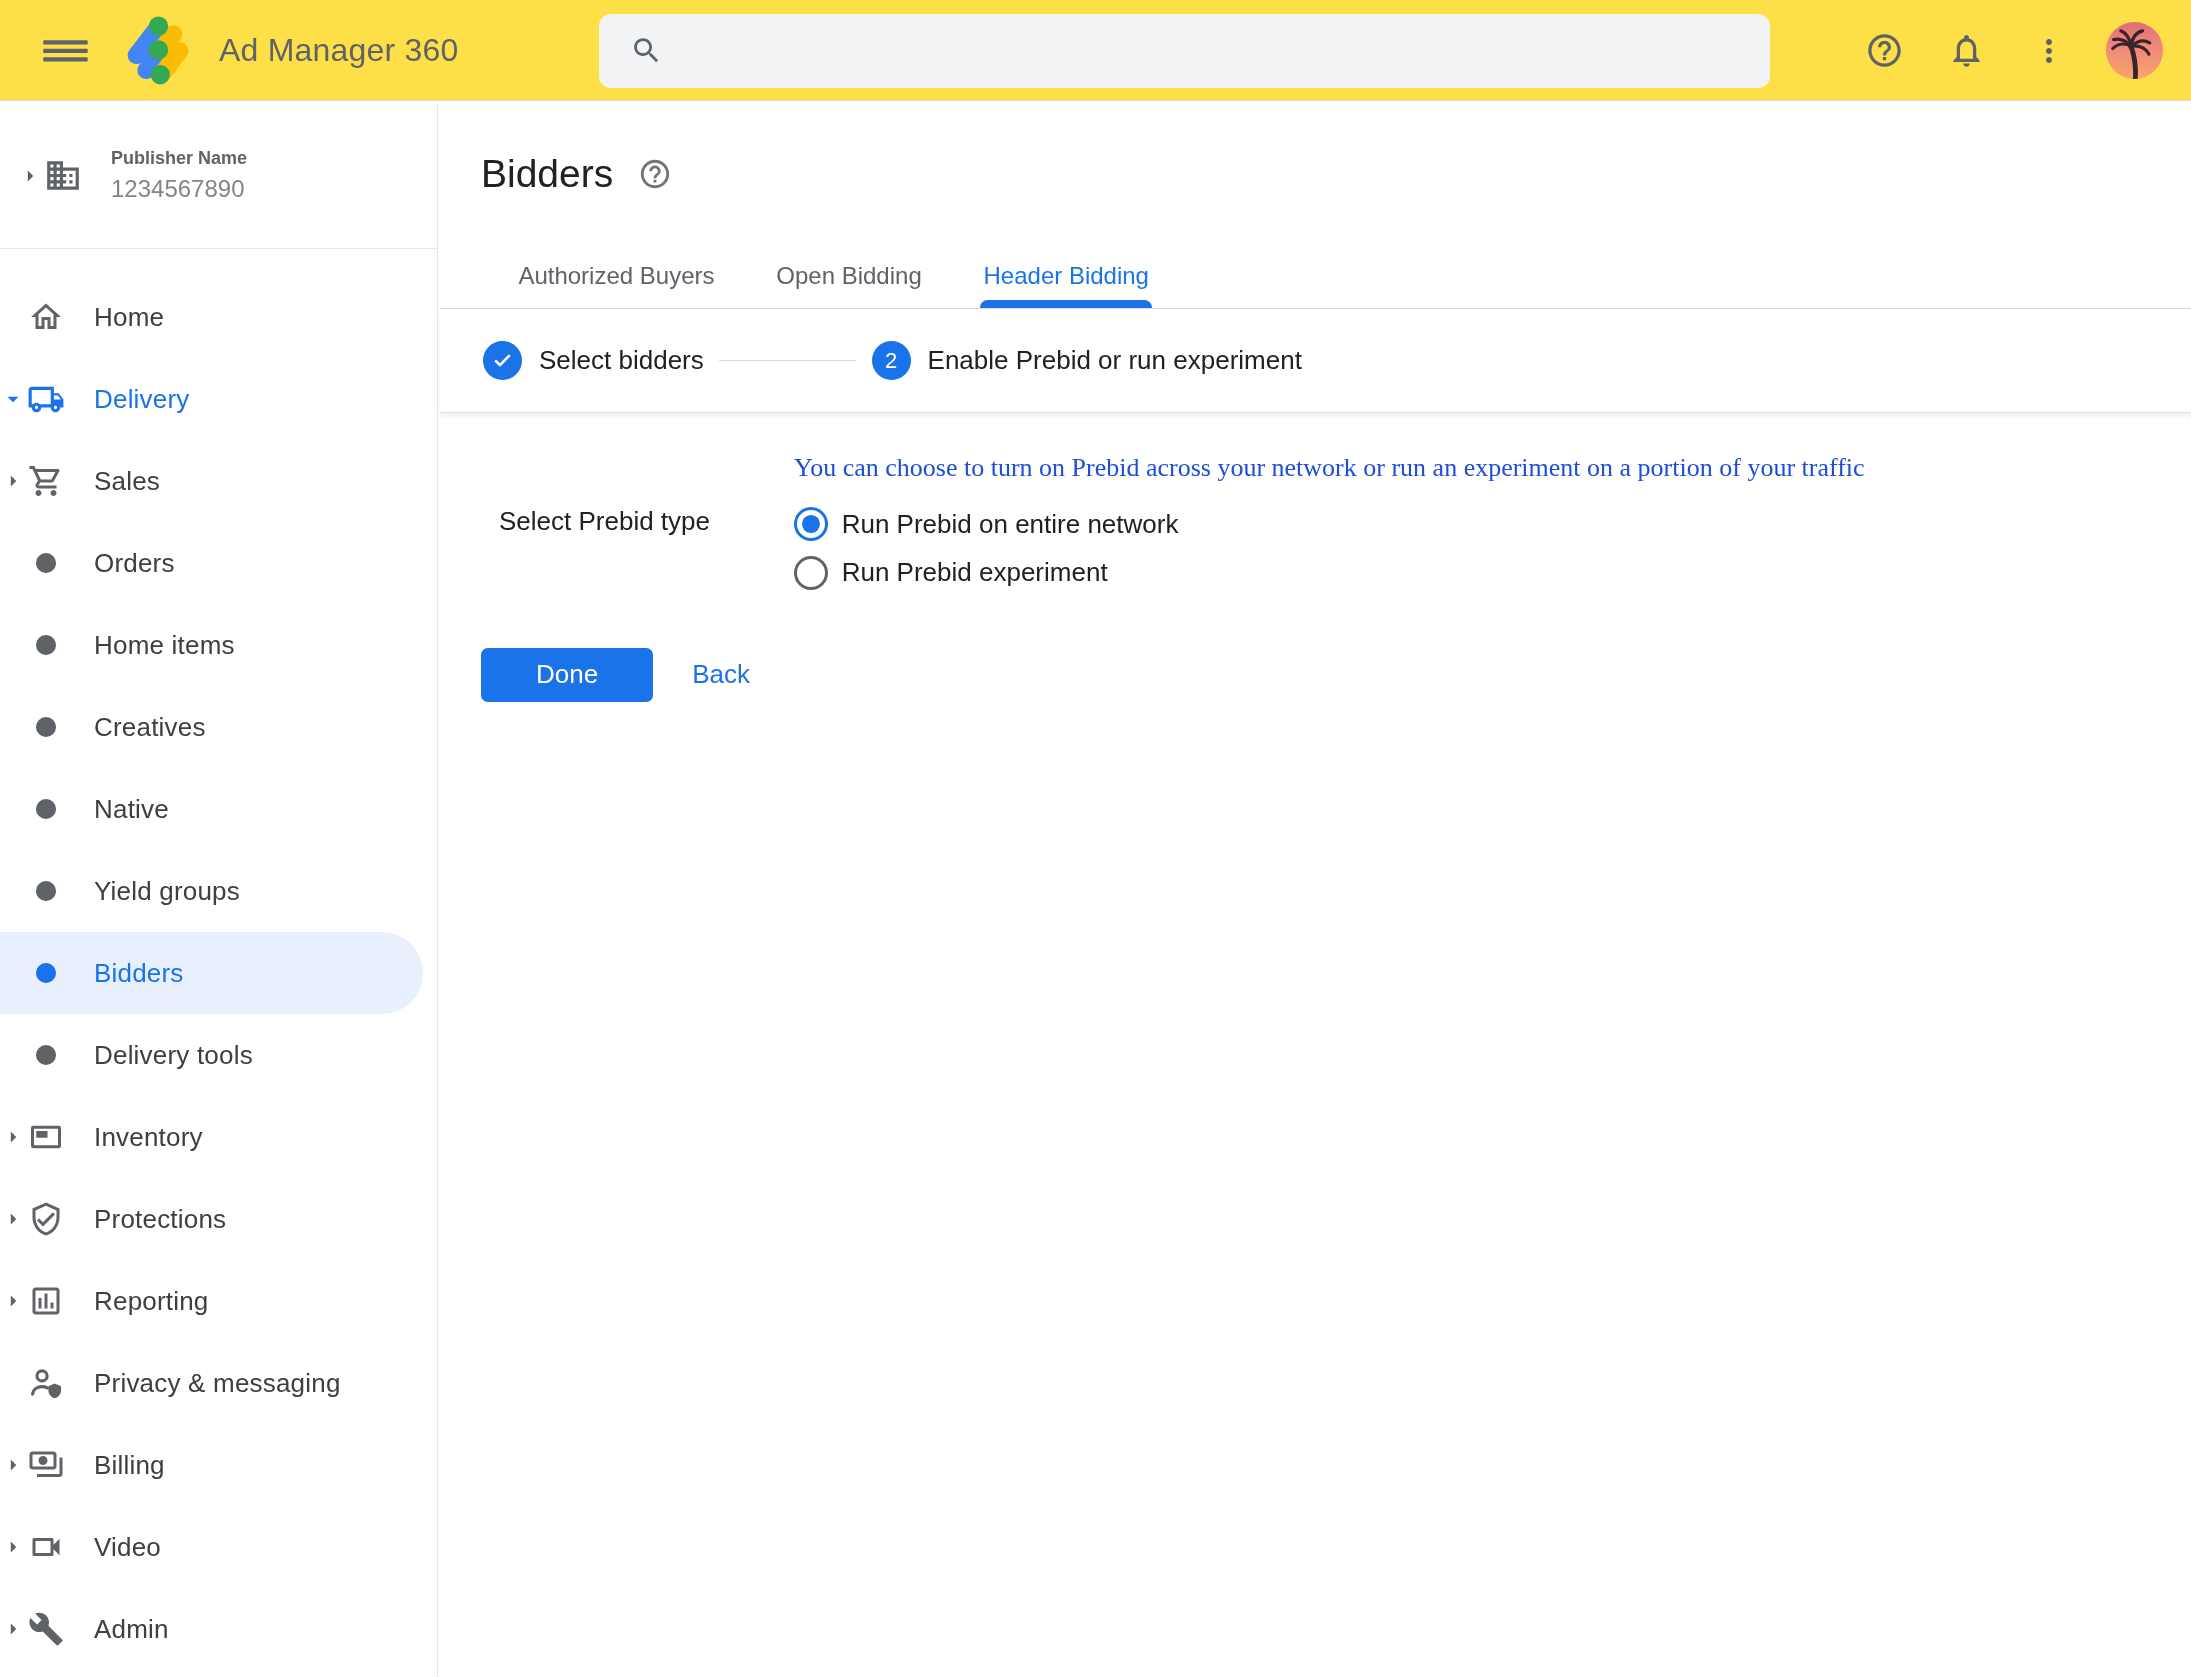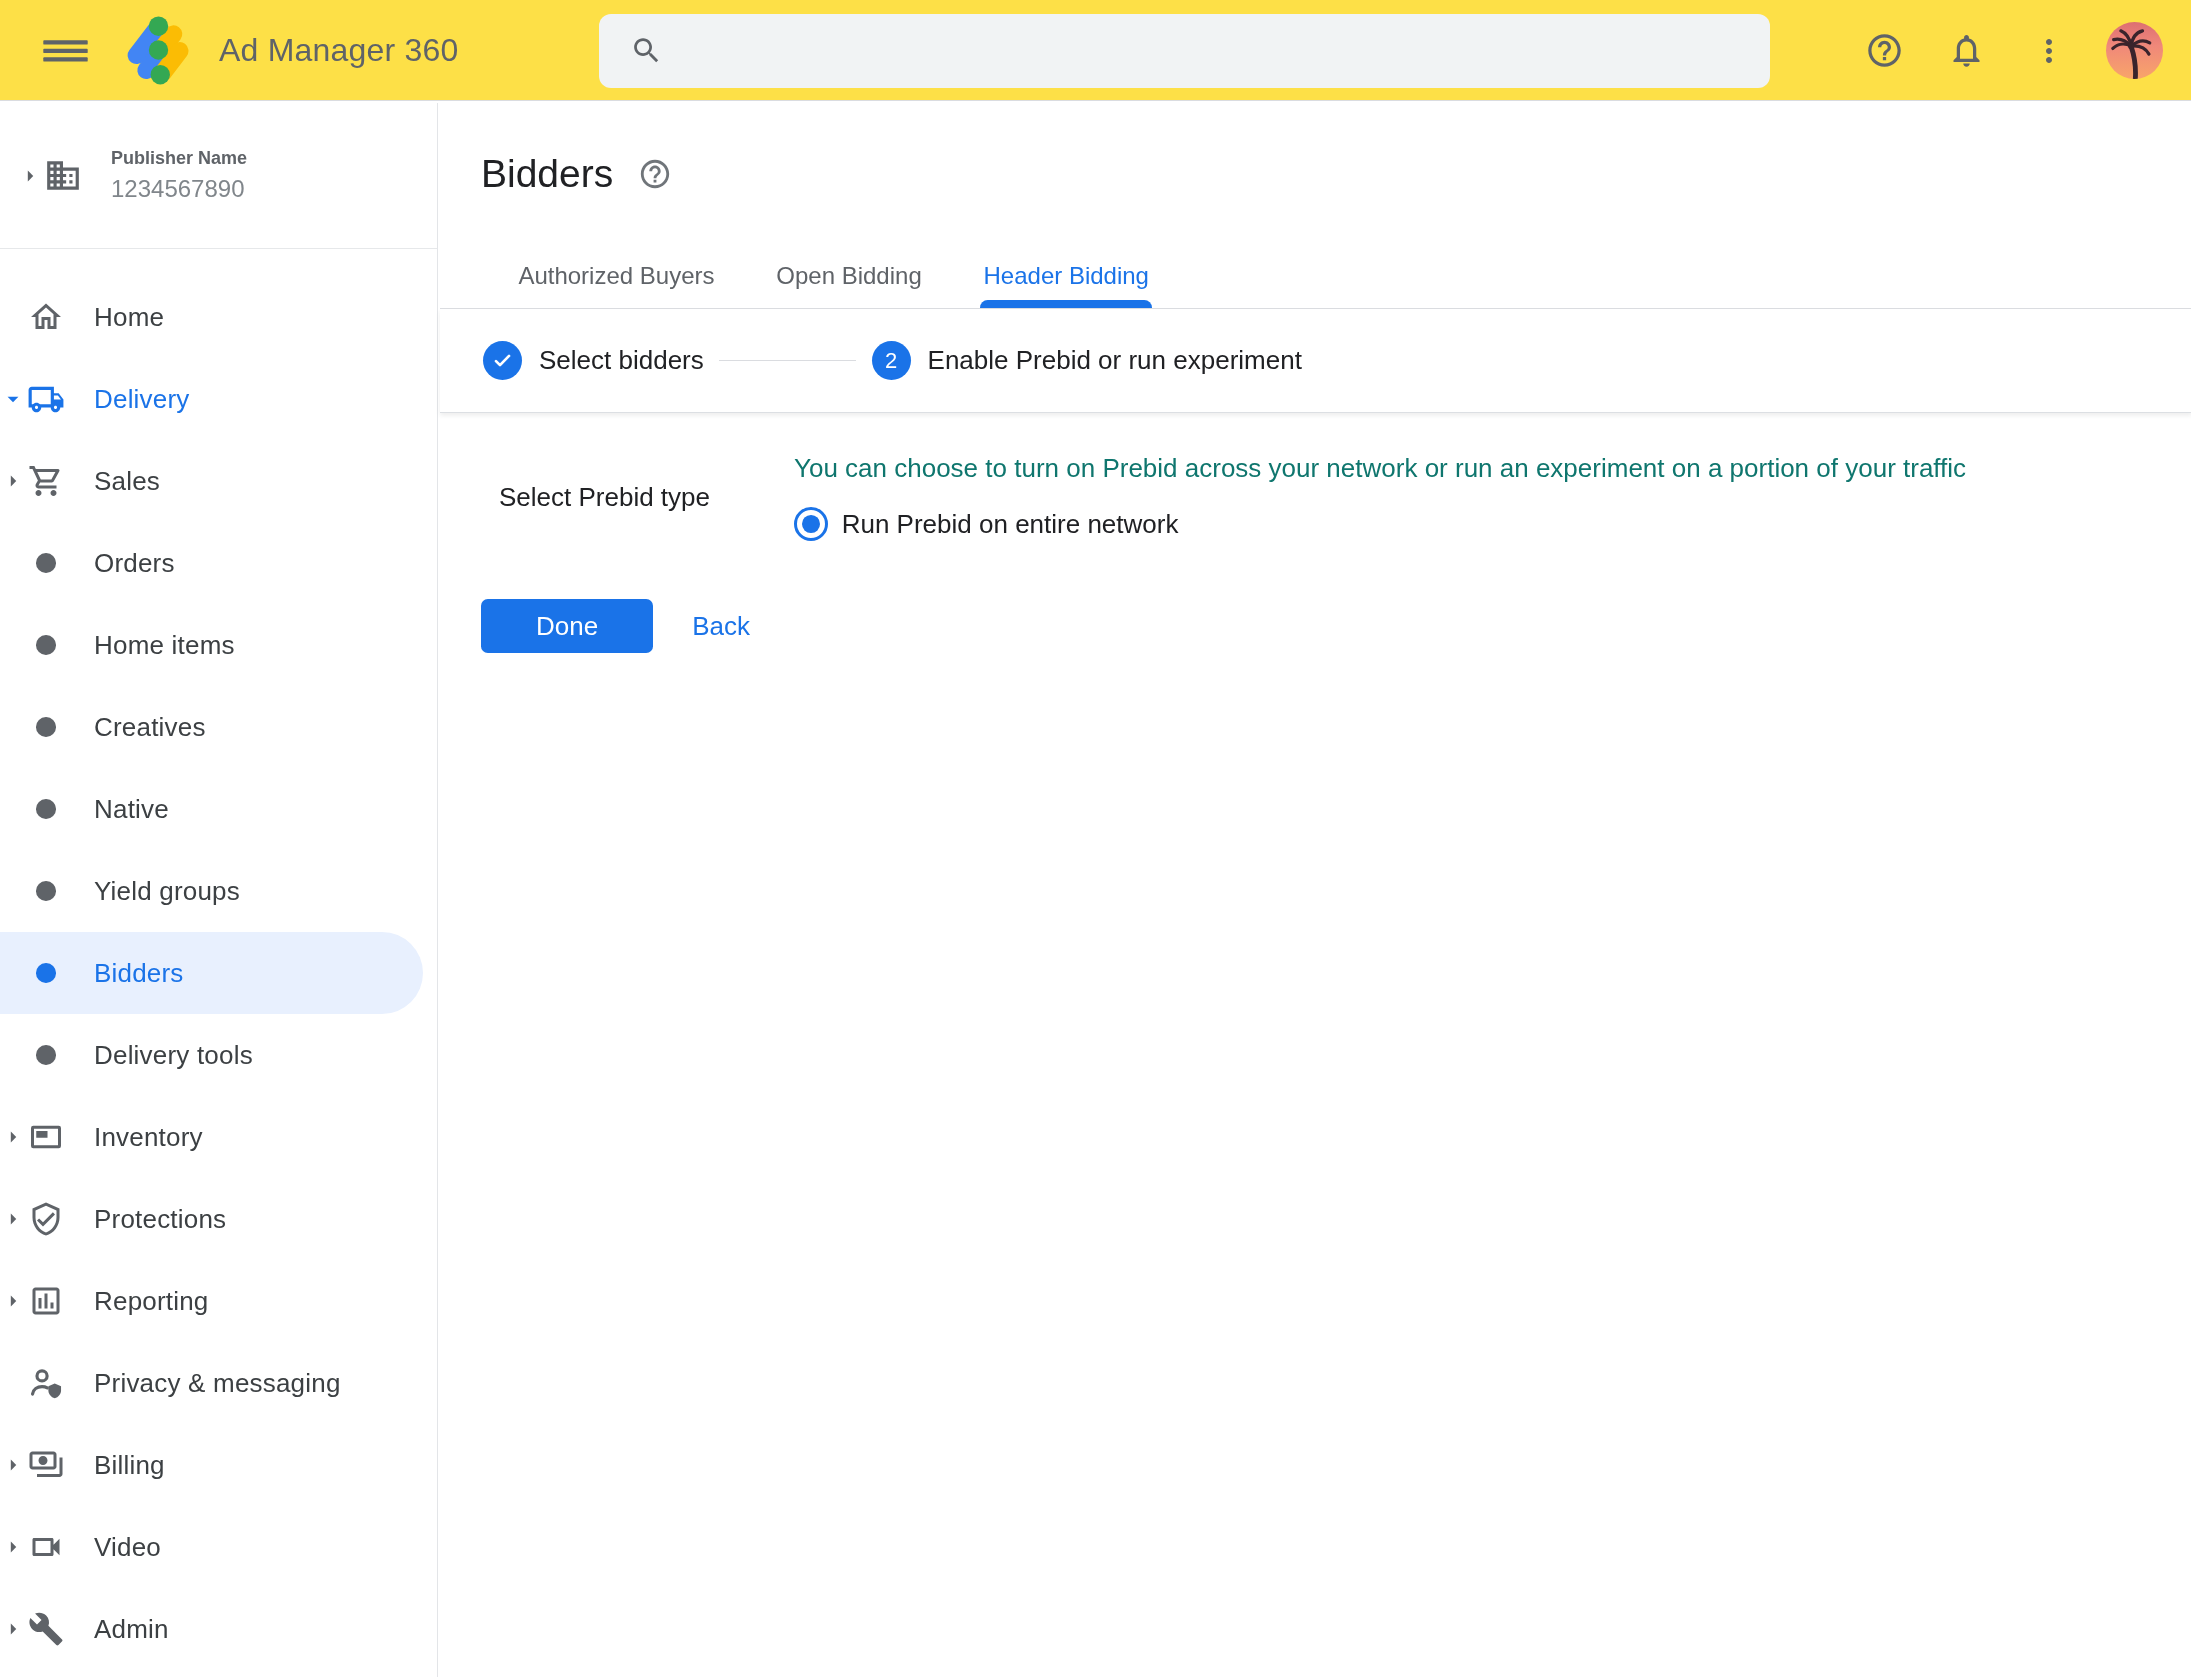--- a/index.html
+++ b/index.html
@@ -58,21 +58,21 @@
   .stepper { height: 104px; display: flex; align-items: center; padding-left: 43px;
     border-bottom: 1.7px solid #dcdfe3; box-shadow: 0 2.6px 4.3px rgba(60,64,67,.09); }
   .step-circle { width: 39px; height: 39px; border-radius: 50%; background: #1a73e8; color: #fff;
     display: flex; align-items: center; justify-content: center; font-size: 22px; font-weight: 500; flex: 0 0 39px; }
   .step-label { margin-left: 17px; font-size: 26px; font-weight: 500; color: #202124; white-space: nowrap; }
   .connector { width: 137px; height: 1.7px; background: #dadce0; margin: 0 15.4px; }
 
   .content { padding: 38px 41px 0 41px; }
   .form-row { display: flex; align-items: center; margin-left: 18px; }
   .form-label { width: 295px; flex: 0 0 295px; font-size: 26px; font-weight: 500; color: #202124; padding-top: 2.6px; }
-  .form-desc { font-size: 26px; color: #0f766e; line-height: 34px; }
+  .form-desc { font-size: 26px; color: #1d4ed8; line-height: 34px; font-family: Liberation Serif, serif; }
   .radio-row { display: flex; align-items: center; cursor: pointer; }
   .radio-row.first { margin-top: 22px; }
   .radio-row + .radio-row { margin-top: 14.6px; }
   .radio { width: 34px; height: 34px; border-radius: 50%; border: 3.4px solid #5f6368; position: relative;
     background: #fff; flex: 0 0 34px; }
   .radio.checked { border-color: #1a73e8; }
   .radio.checked::after { content: ""; position: absolute; inset: 5.1px; border-radius: 50%; background: #1a73e8; }
   .radio-label { margin-left: 13.7px; font-size: 26px; color: #202124; white-space: nowrap; }
   .actions { display: flex; align-items: center; margin-top: 58px; }
   .btn-primary { height: 54px; padding: 0 55px; background: #1a73e8; color: #fff; border: none;
@@ -410,20 +410,24 @@
 
   <div class="content">
     <div class="form-row">
       <div class="form-label">Select Prebid type</div>
       <div class="form-main">
         <div class="form-desc">You can choose to turn on Prebid across your network or run an experiment on a portion of your traffic</div>
         <div class="radio-row first">
           <span class="radio checked"></span>
           <span class="radio-label">Run Prebid on entire network</span>
         </div>
+        <div class="radio-row">
+          <span class="radio"></span>
+          <span class="radio-label">Run Prebid experiment</span>
+        </div>
       </div>
     </div>
     <div class="actions">
       <button class="btn-primary">Done</button>
       <button class="link-btn">Back</button>
     </div>
   </div>
 </main>
 
 

